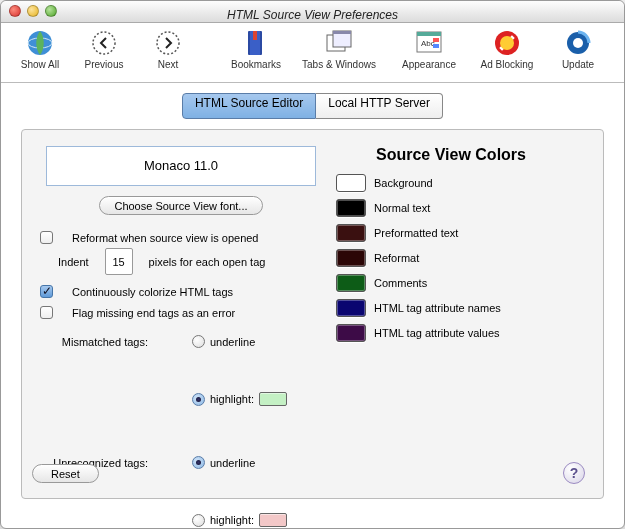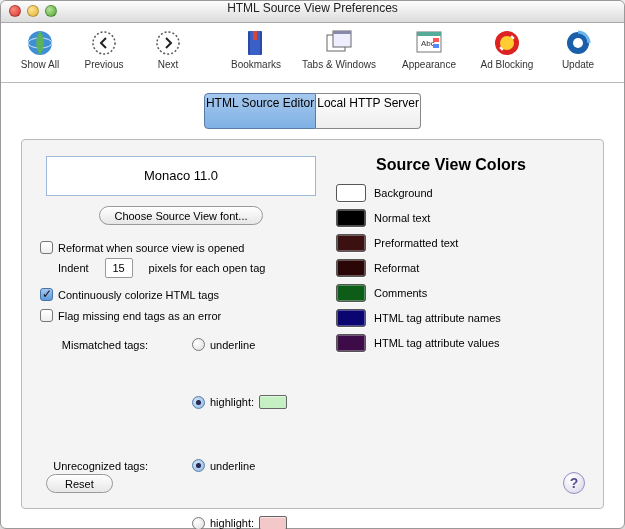--- a/index.html
+++ b/index.html
@@ -20,23 +20,24 @@
     border-radius: 6px;
     box-shadow: 0 5px 25px rgba(0,0,0,0.4);
     position: relative;
   }
   .titlebar {
     height: 22px;
     background: linear-gradient(#fdfdfd, #dcdcdc);
     border-bottom: 1px solid #aaa;
     border-radius: 6px 6px 0 0;
     display: flex;
-    align-items: flex-start;
+    align-items: flex-end;
     padding: 0 7px;
     position: relative;
+    font-style: italic;
   }
   .traffic { display: flex; gap: 6px; position:absolute; left:8px; top:4px;}
   .tl { width: 12px; height:12px; border-radius:50%; border:1px solid rgba(0,0,0,0.25);}
   .tl.red{background:radial-gradient(circle at 35% 35%, #fc8b7c, #d8312e);}
   .tl.yellow{background:radial-gradient(circle at 35% 35%, #fde39b, #e6b422);}
   .tl.green{background:radial-gradient(circle at 35% 35%, #b5e39b, #4fa528);}
   .title { flex:1; text-align:center; font-size:12px; color:#222;}
   .toolbar {
     height: 60px;
     background: #fff;
@@ -54,24 +55,24 @@
   .content {
     padding: 10px 20px 20px 20px;
   }
   .tabs {
     display:flex;
     justify-content:center;
     margin-bottom: 10px;
   }
   .tab {
     border:1px solid #888;
-    padding: 2px 1px;
+    padding: 2px 12px;
     background: linear-gradient(#fff, #eee);
     font-size:12px;
-    height:36px;
+    height:26px;
     line-height:15px;
   }
   .tab:first-child{border-radius: 4px 0 0 4px;}
   .tab:last-child{border-radius: 0 4px 4px 0; border-left:none;}
   .tab.active{
     background: linear-gradient(#a6c8ee, #7fb1e4);
     color:#000;
     border-color:#5a7da8;
   }
   .panel {
@@ -99,38 +100,38 @@
     border:1px solid #999;
     border-radius:10px;
     background:linear-gradient(#fff, #e6e6e6);
     font-size:11px;
     padding:1px 14px;
     height:19px;
     line-height:16px;
     box-shadow: inset 0 1px 0 #fff;
   }
   .center-row{text-align:center;margin-bottom:12px;}
-  .chk-row{display:flex;align-items:center;gap:5px;margin:4px 0; padding-left:4px;}
+  .chk-row{display:flex;align-items:center;gap:19px;margin:4px 0; padding-left:4px;}
   .indent-row{padding-left:22px; display:flex;align-items:center; gap:16px; margin-bottom:6px;}
-  .mini-input{width:28px;height:20px;border:1px solid #999;border-radius:2px;background:#fff;font-size:11px;text-align:center;}
+  .mini-input{width:28px;height:27px;border:1px solid #999;border-radius:2px;background:#fff;font-size:11px;text-align:center;}
   .checkbox{width:13px;height:13px;border:1px solid #777;border-radius:3px;background:linear-gradient(#fff,#eee);position:relative;flex:none;}
   .checkbox.checked{background:linear-gradient(#a6c8ee,#5f9ad8);border-color:#4575a8;}
   .checkbox.checked::after{content:"✓";position:absolute;left:1px;top:-2px;font-size:12px;color:#112;}
   .radio{width:13px;height:13px;border-radius:50%;border:1px solid #777;background:radial-gradient(circle at 35% 35%,#fff,#ddd);position:relative;flex:none;}
   .radio.checked::after{content:"";position:absolute;left:3px;top:3px;width:5px;height:5px;background: radial-gradient(circle, #336, #113);border-radius:50%;}
   .radio.checked{background:radial-gradient(circle at 35% 35%,#cfe3f7,#8cb8e6);border-color:#5a7da8;}
   .mt10{margin-top:12px;}
   .opt-grid{display:grid;grid-template-columns: 112px auto; row-gap:3px; column-gap:4px; align-items:center;gap:44px;}
   .opt-label{text-align:right;font-size:11px;}
   .opt-line{display:flex;align-items:center;gap:5px;}
   .swatch{border:1px solid #666;width:28px;height:14px;border-radius:2px;box-shadow:inset 0 1px 0 rgba(255,255,255,0.5);}
   .right h4{font-size:16px;font-weight:600;margin:2px 0 10px 40px;}
   .color-row{display:flex;align-items:center;gap:8px;margin:7px 0;}
   .cchip{width:30px;height:18px;border:1px solid #555;border-radius:3px;box-shadow:0 1px 0 #fff, inset 0 0 0 1px rgba(255,255,255,0.3);}
-  .bottom-bar{position:absolute;left:24px;right:18px;bottom:14px;display:flex;justify-content:space-between;align-items:center;}
+  .bottom-bar{position:absolute;left:10px;right:18px;bottom:14px;display:flex;justify-content:space-between;align-items:center;}
   .help{width:22px;height:22px;border-radius:50%;border:1px solid #9b8bc2;background:radial-gradient(circle at 35% 30%, #fff, #d8d4e7);color:#5a4f8c;font-weight:bold;font-size:14px;text-align:center;line-height:20px;}
 </style>
 </head>
 <body>
 
 <div class="window">
   <div class="titlebar">
     <div class="traffic">
       <div class="tl red"></div>
       <div class="tl yellow"></div>

